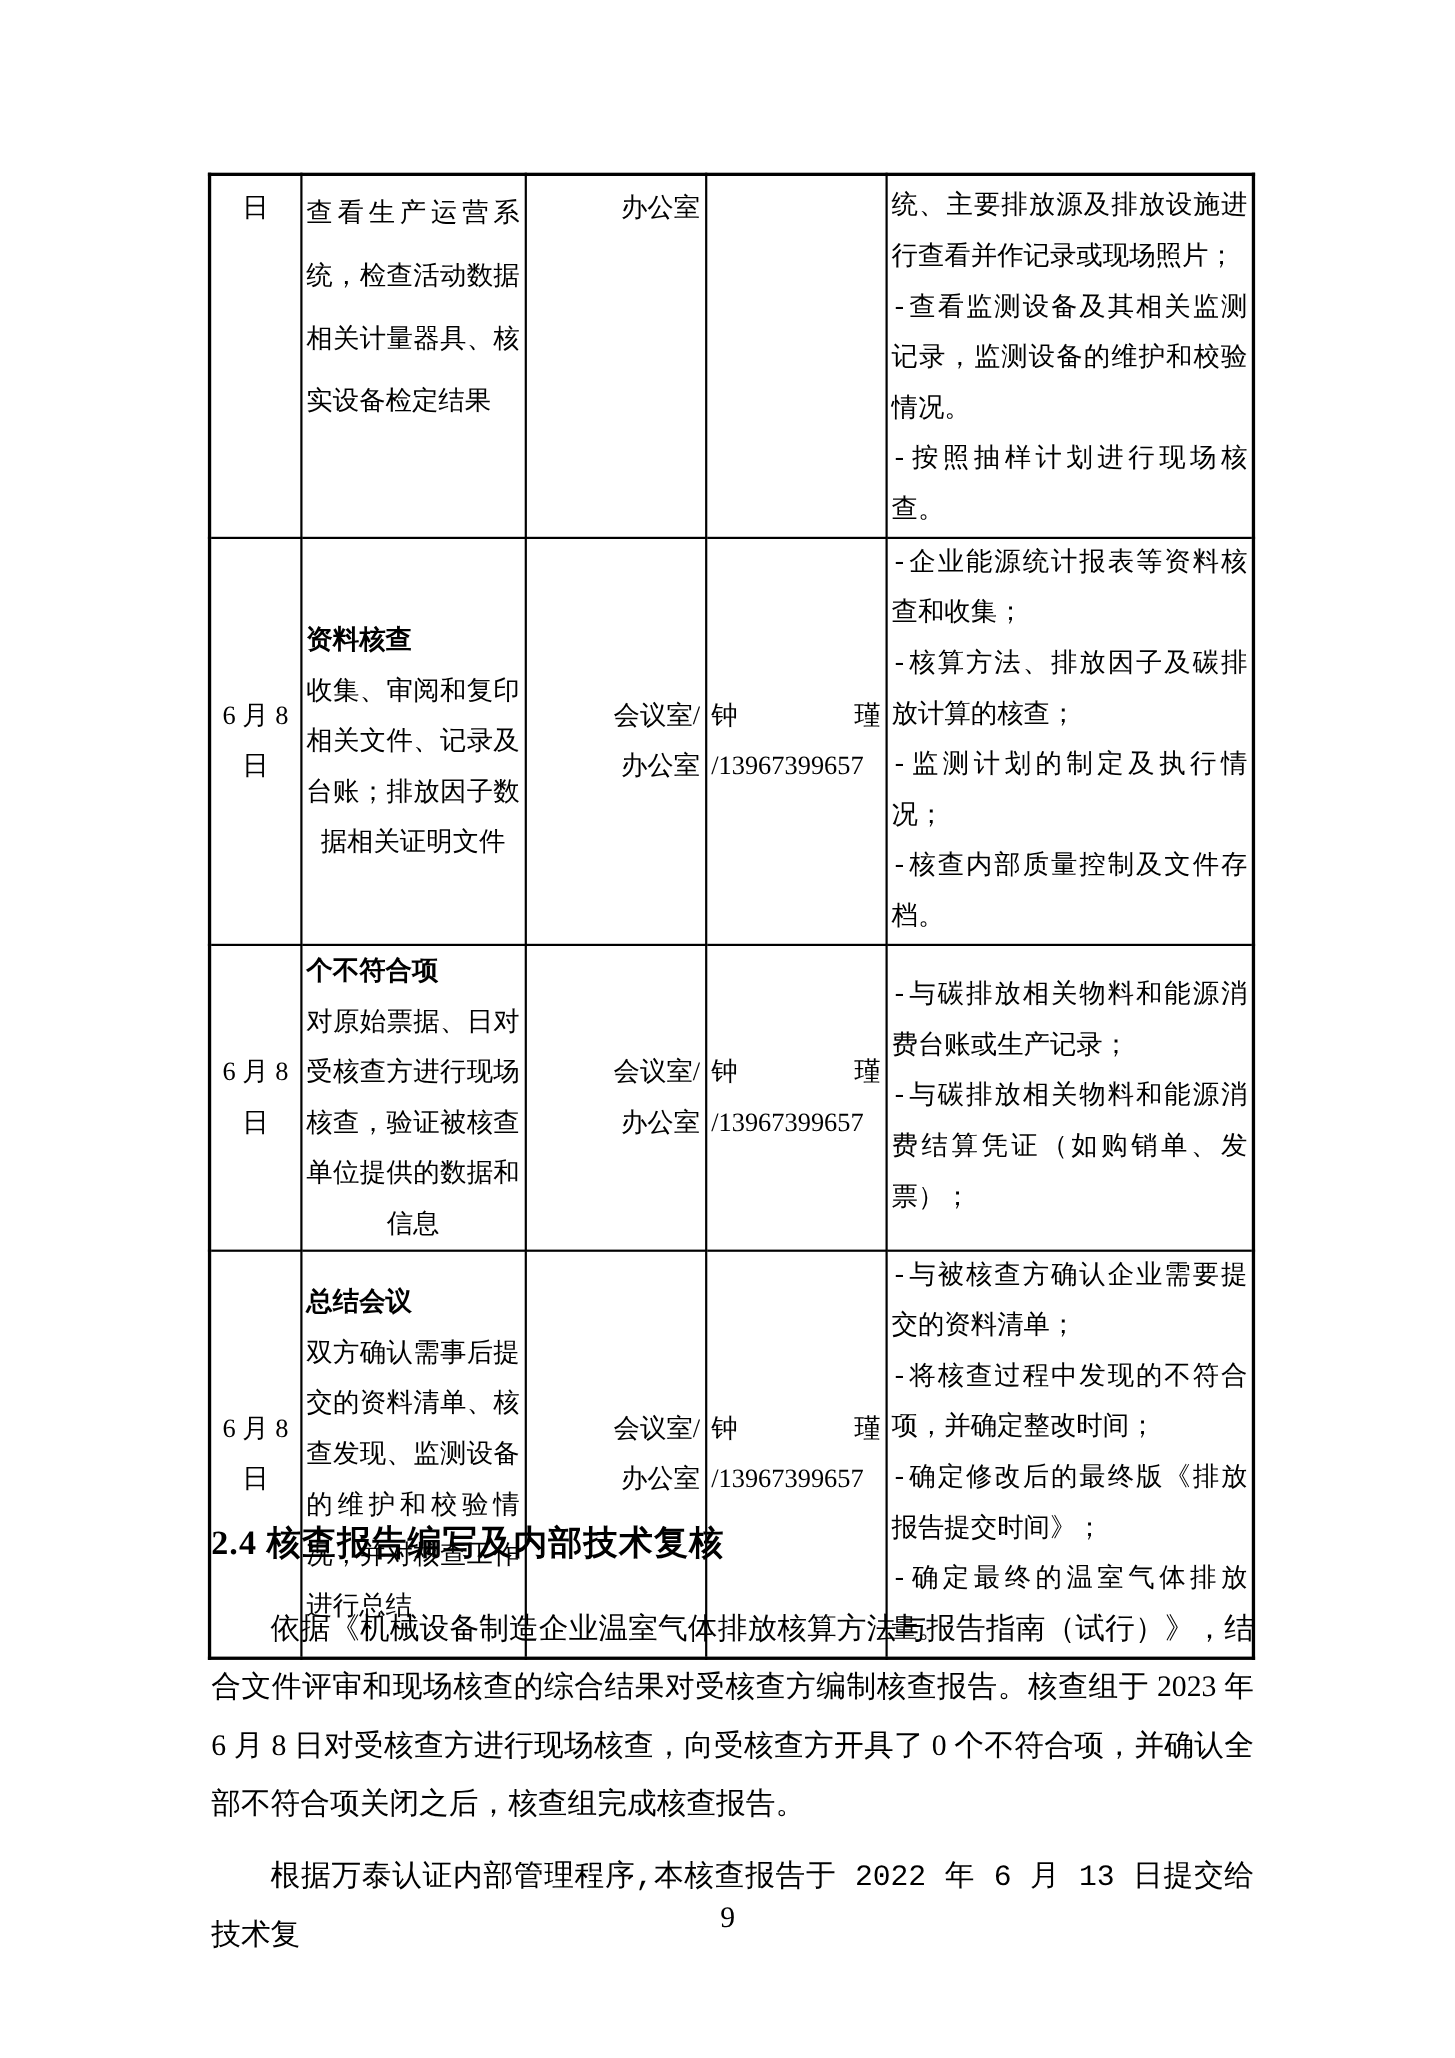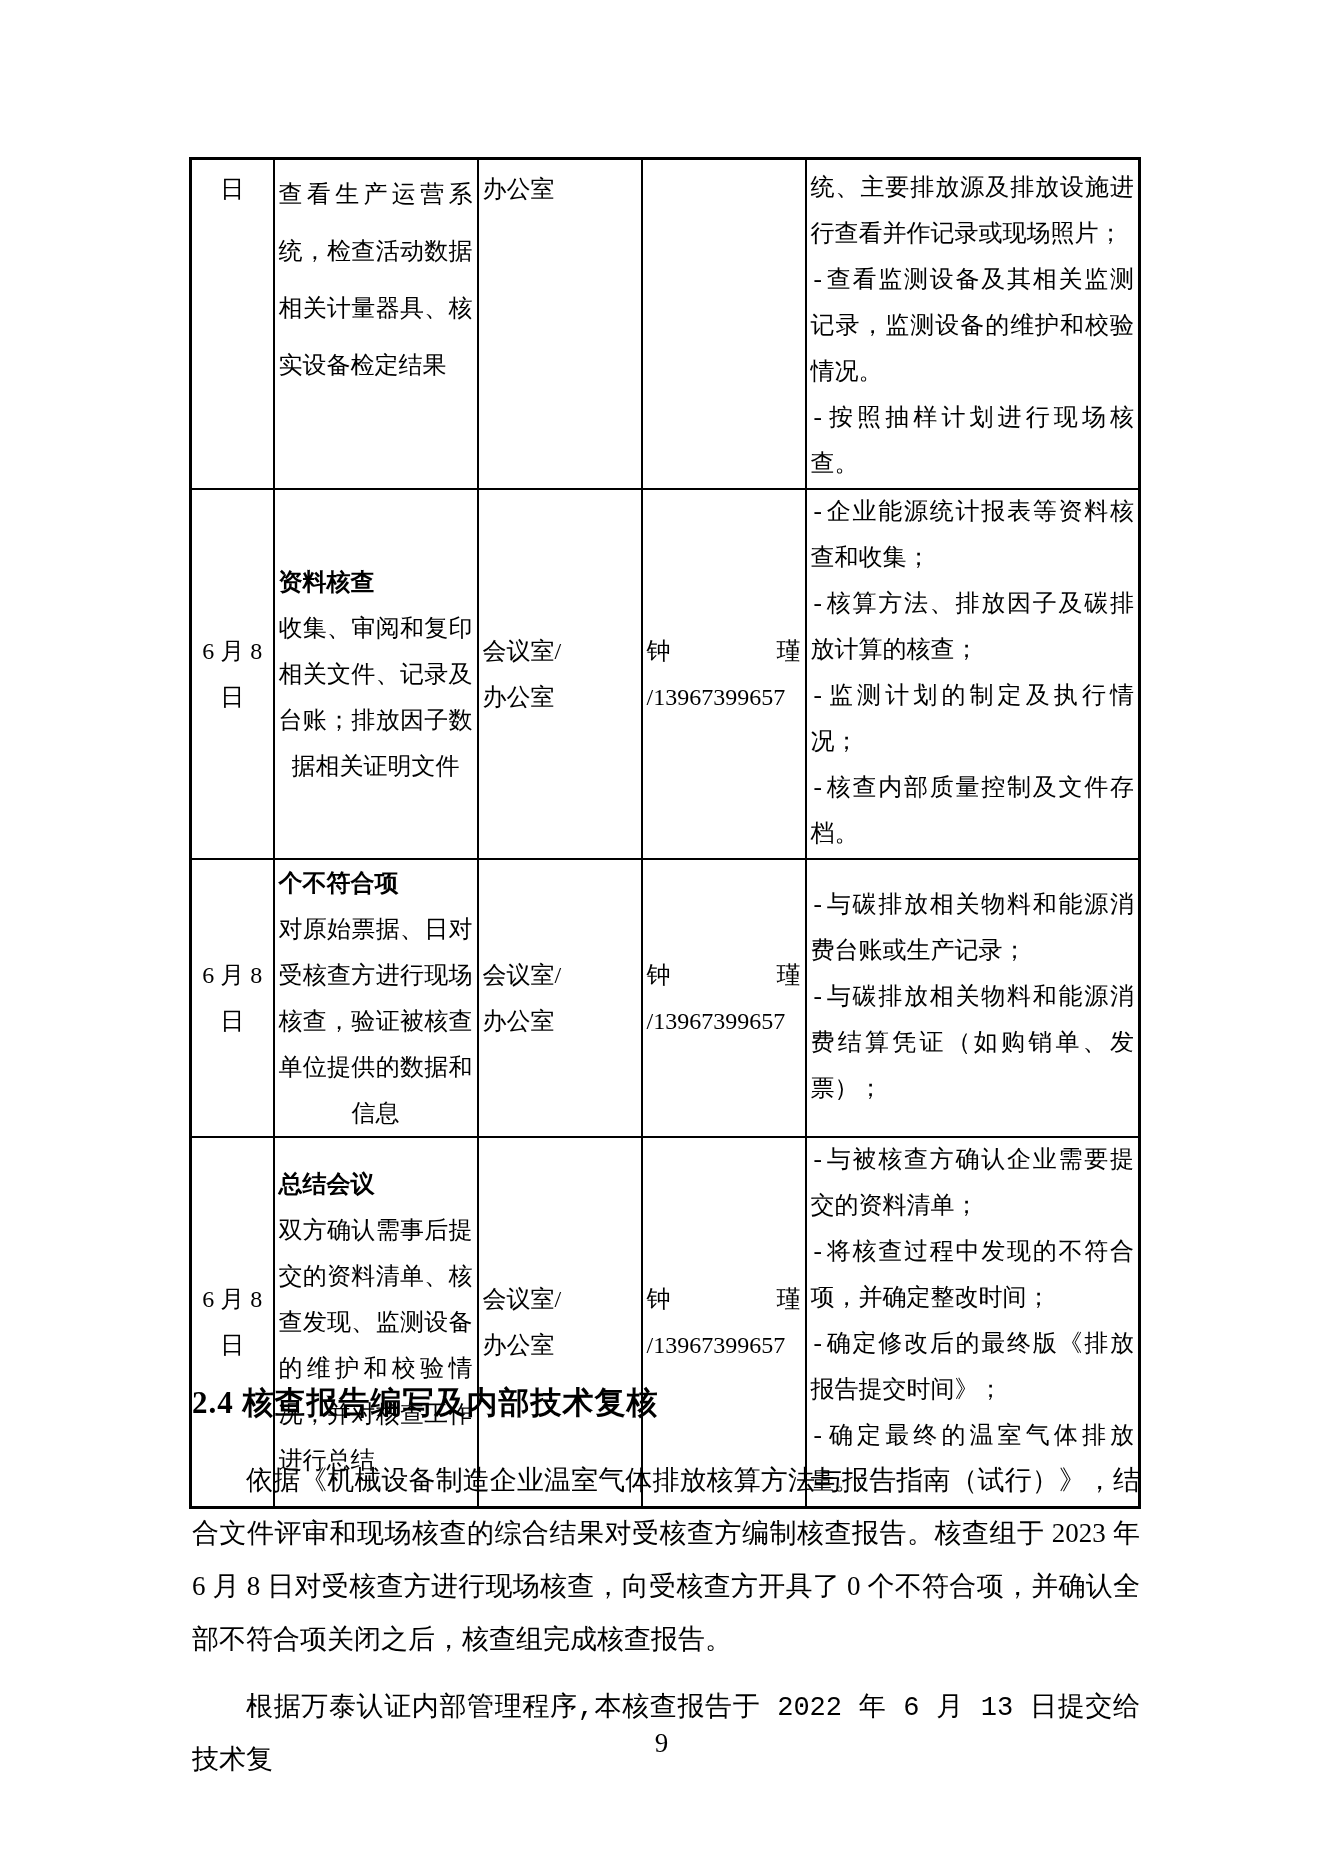--- a/index.html
+++ b/index.html
@@ -31,21 +31,21 @@
   tr.r2 td{height:321px;}
   tr.r3 td{height:276px;}
   tr.r4 td{height:321px;}
   td.c-date{text-align:center;white-space:pre-line;}
   td.c-activity{padding:0 4px;}
   .activity-title{font-weight:bold;text-align:left;}
   .activity-body{text-align:justify;}
   .last-center{text-align-last:center;}
   .last-left{text-align-last:left;}
   tr.r1 .activity-body{line-height:57px;}
-  td.c-place{text-align:left;white-space:pre-line;}
+  td.c-place{text-align:right;white-space:pre-line;}
   td.c-person{padding:0 10px;}
   .person-name{display:flex;justify-content:space-between;}
   td.c-content{
     text-align:justify;
     white-space:pre-line;
     padding:0 8px;
     font-family:Liberation Mono, monospace;
   }
   .section{
     position:absolute;left:192px;top:1382px;width:948px;

